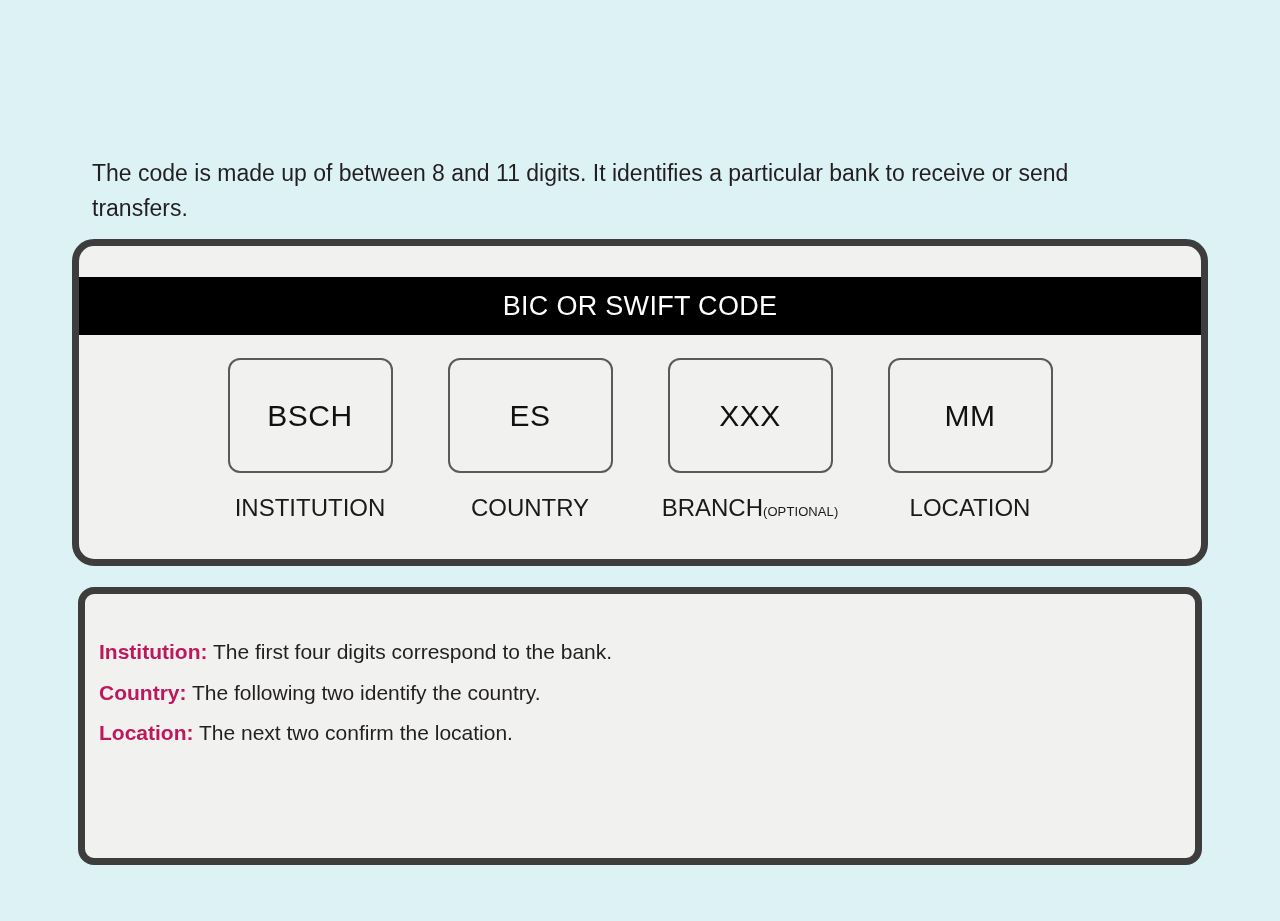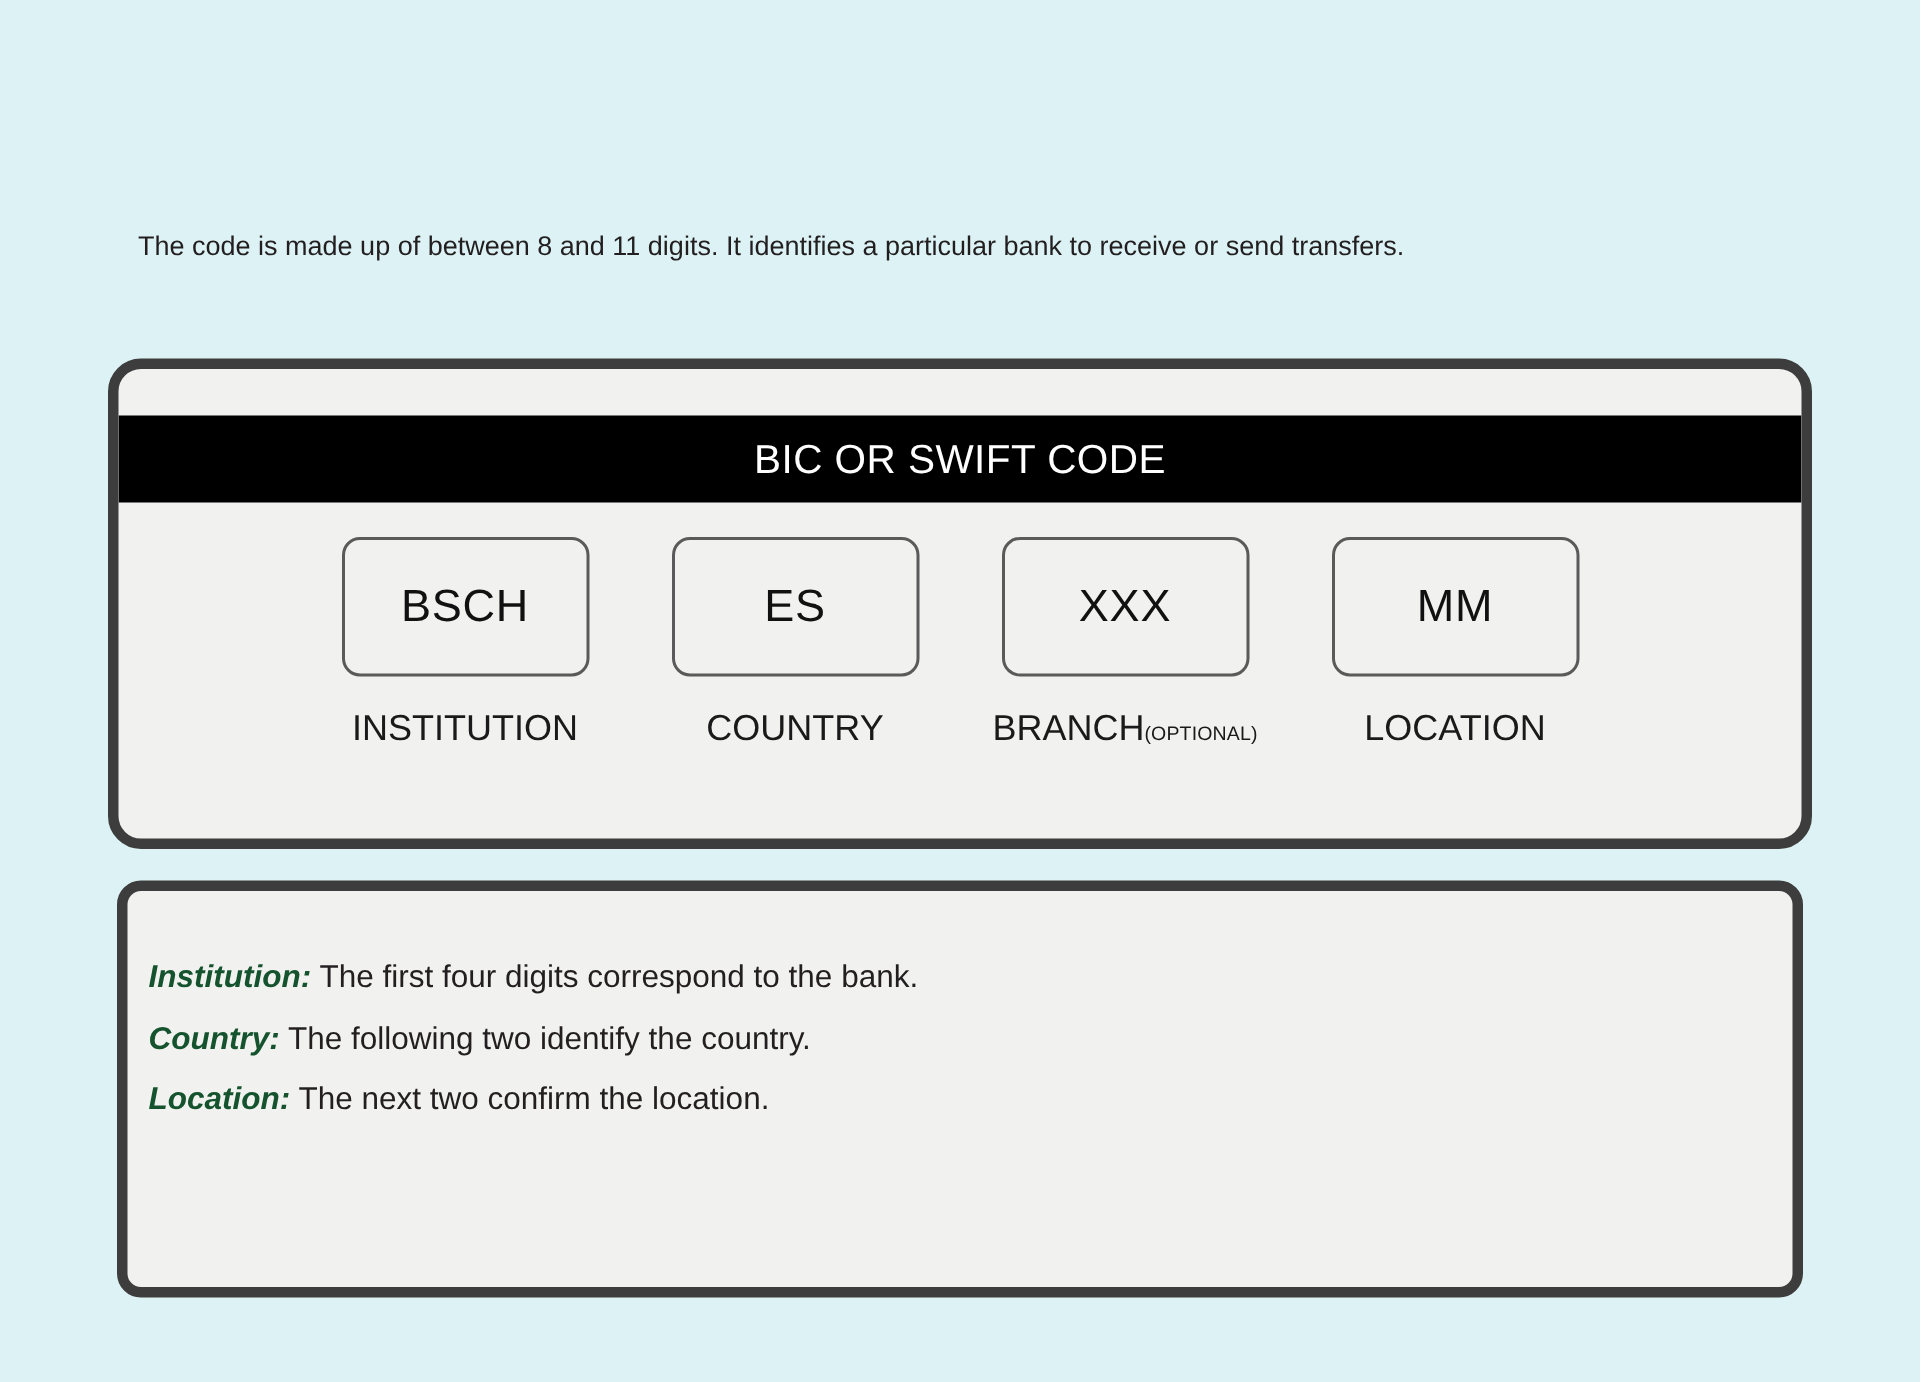--- a/index.html
+++ b/index.html
@@ -32,21 +32,21 @@
     letter-spacing: -0.5px;
     line-height: 1.05;
     white-space: nowrap;
   }
 
   .subtitle {
     position: absolute;
     left: 92px;
     top: 133px;
     width: 1060px;
-    font-size: 18px;
+    font-size: 23px;
     color: #231f20;
     line-height: 1.5;
   }
 
   
   .code-card {
     position: absolute;
     left: 72px;
     top: 239px;
     width: 1136px;
@@ -85,21 +85,21 @@
 
   .segment {
     width: 165px;
     display: flex;
     flex-direction: column;
     align-items: center;
   }
 
   .segment-box {
     width: 165px;
-    height: 93px;
+    height: 115px;
     box-sizing: border-box;
     border: 2px solid #5a5a5a;
     border-radius: 12px;
     background: #f1f1f0;
     display: flex;
     align-items: center;
     justify-content: center;
     font-size: 30px;
     color: #111111;
     letter-spacing: 0.5px;
@@ -140,23 +140,22 @@
     list-style: none;
   }
 
   .desc-item {
     font-size: 21px;
     color: #231f20;
     line-height: 1.94;
   }
 
   .desc-term {
-    color: #14532d;
+    color: #be185d;
     font-weight: bold;
-    font-style: italic;
   }
 
   .desc-text {
     color: #231f20;
   }
 </style>
 </head>
 <body>
 
 <div class="page">

